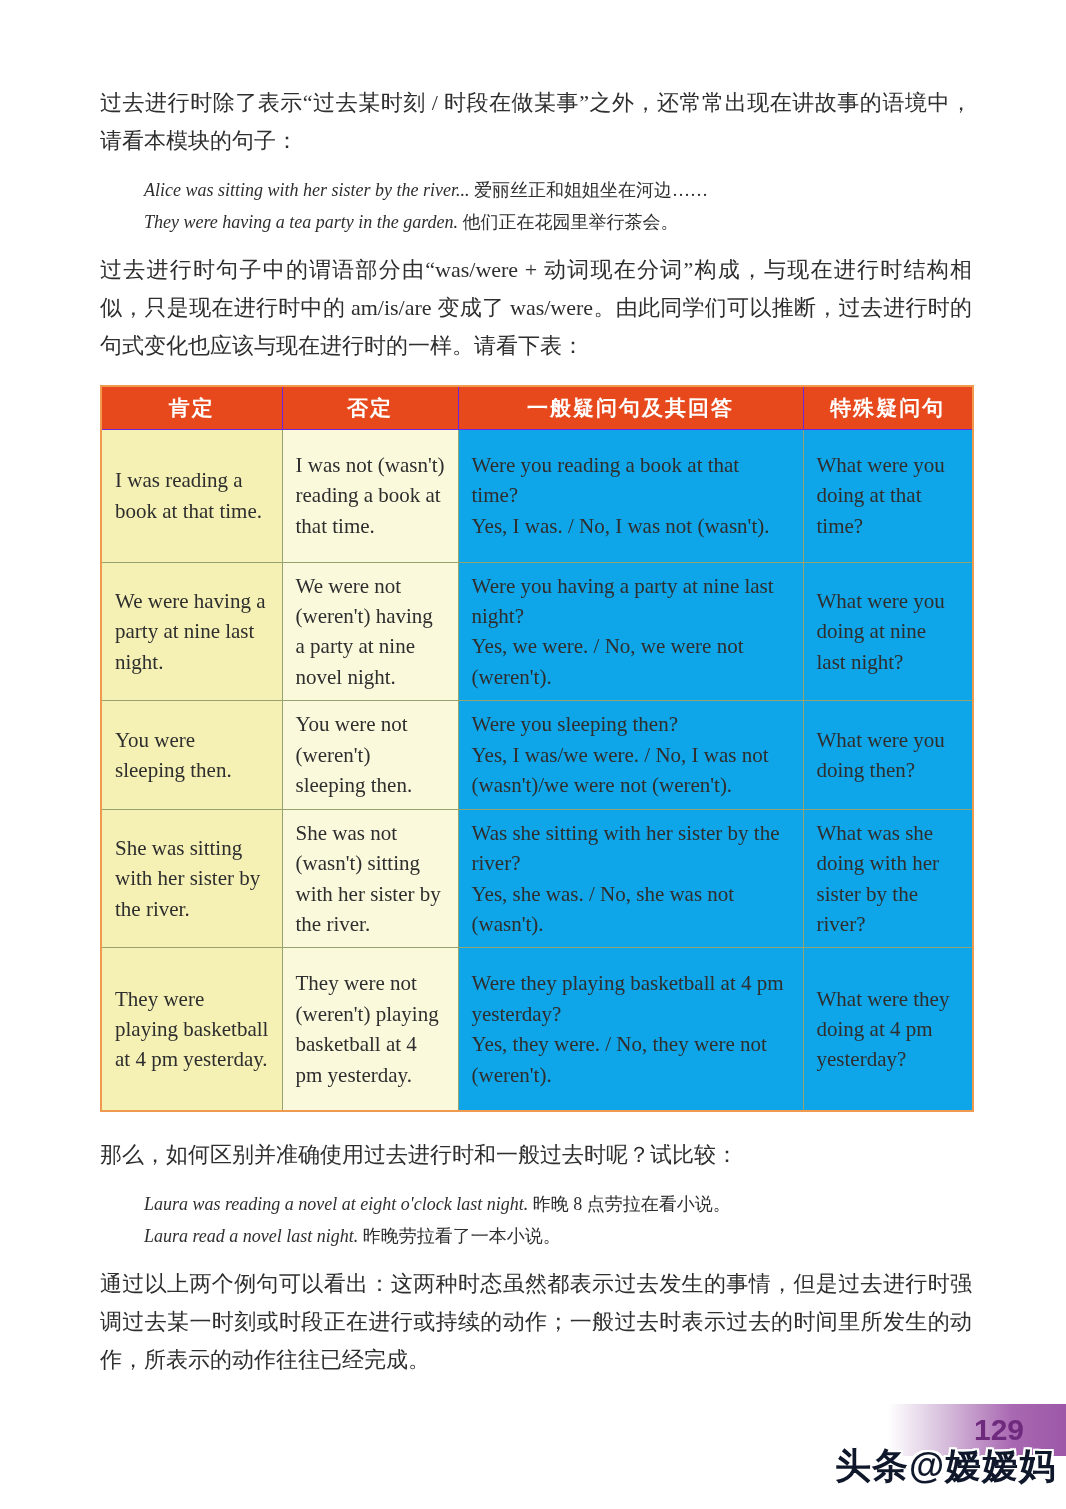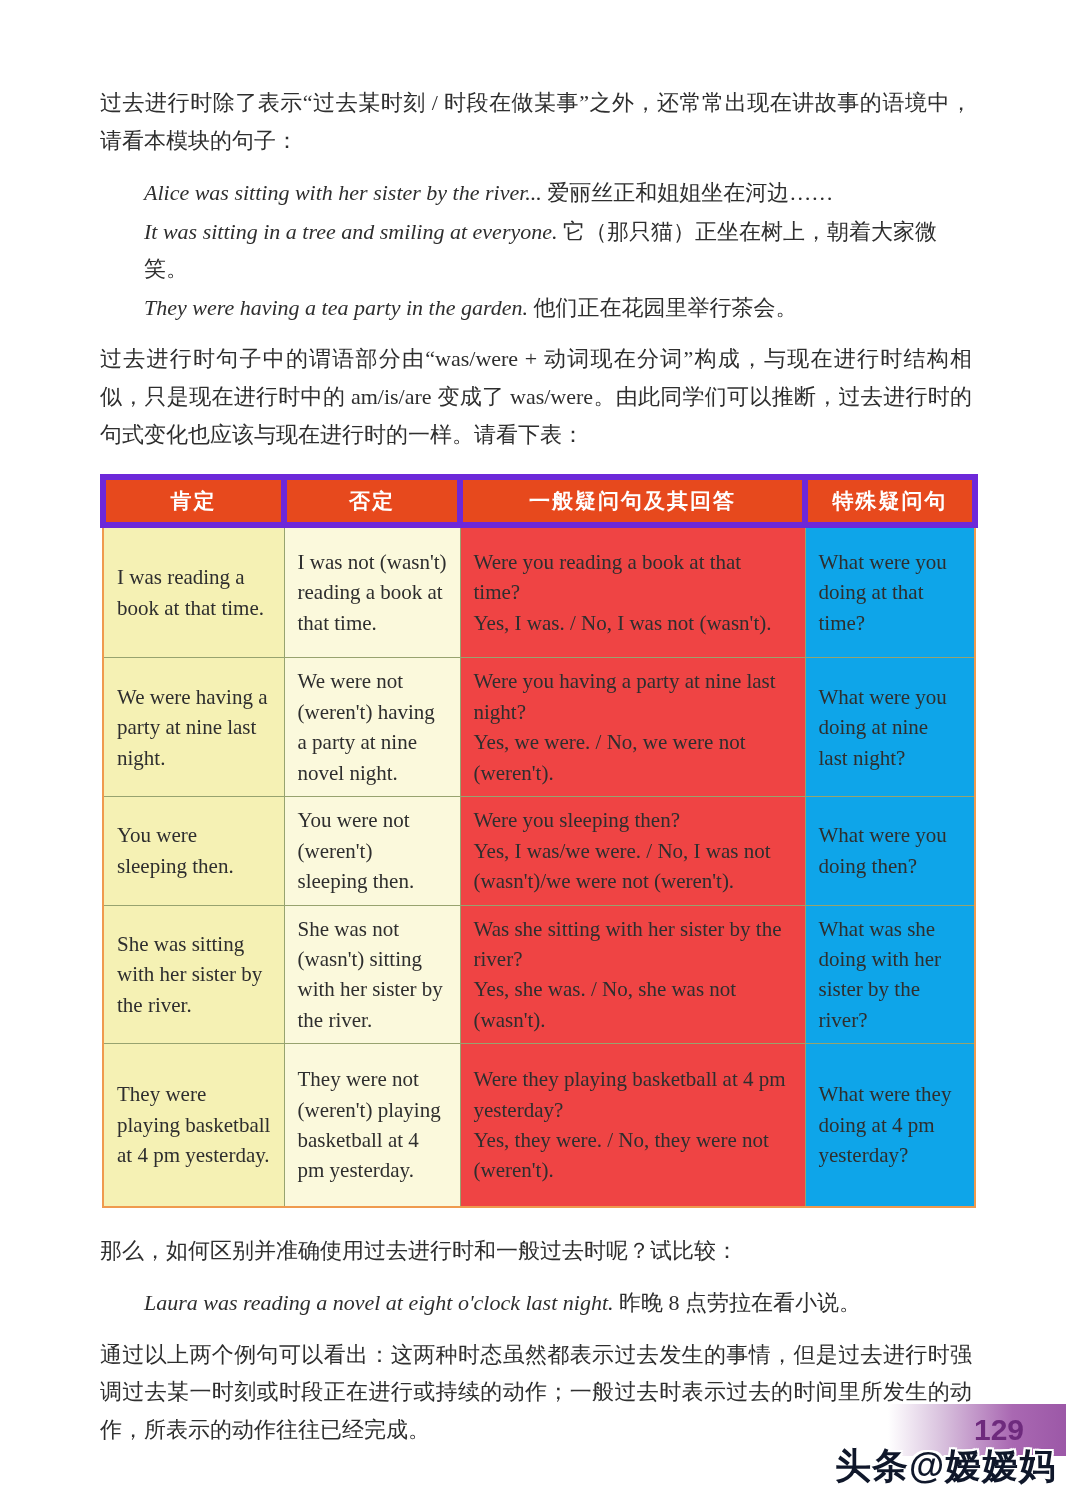--- a/index.html
+++ b/index.html
@@ -13,52 +13,52 @@
   }
   .content{
     position:absolute;left:100px;top:84px;width:872px;
   }
   .para{
     font-size:22px;line-height:1.72;margin:0 0 15px 0;
     text-align:justify;
   }
   .example-block{margin:0 0 14px 0;}
   .example-line{
-    font-size:22px;line-height:1.68;margin:0 0 2px 44px;
+    font-size:18px;line-height:1.68;margin:0 0 2px 44px;
   }
   .example-line .en{font-style:italic;}
   .example-line .zh{font-style:normal;}
   table.grammar{
     border-collapse:collapse;
     width:872px;
     margin:20px 0 24px 0;
     table-layout:fixed;
     border:2px solid #ef9a4e;
   }
   table.grammar th{
     background:#e7491d;
     color:#ffffff;
     font-size:21px;
     font-weight:bold;
     height:40px;
     text-align:center;
-    border:6px solid #6d28d9;
+    border:1px solid #6d28d9;
     font-family:"Liberation Sans","DejaVu Sans",sans-serif;
     letter-spacing:2px;
   }
   table.grammar td{
     font-size:21px;
     line-height:1.45;
     padding:8px 13px;
     vertical-align:middle;
     border:1px solid #97a36f;
   }
   td.c1{background:#f5f1b4;}
   td.c2{background:#fbf9dc;}
-  td.c3{background:#ef4444;}
+  td.c3{background:#0ea5e9;}
   td.c4{background:#0ea5e9;}
   tr.r1{height:133px;}
   tr.r2{height:133px;}
   tr.r3{height:102px;}
   tr.r4{height:132px;}
   tr.r5{height:163px;}
   .qline{margin:0;}
   .page-banner{
     position:absolute;
     right:0;top:1404px;
@@ -88,21 +88,20 @@
 <body>
 
 <div class="page">
   <div class="content">
 
 
     <p class="para">过去进行时除了表示“过去某时刻 / 时段在做某事”之外，还常常出现在讲故事的语境中，请看本模块的句子：</p>
 
     <div class="example-block">
       <p class="example-line"><span class="en">Alice was sitting with her sister by the river...</span> <span class="zh">爱丽丝正和姐姐坐在河边……</span></p>
-      <p class="example-line"><span class="en">It was sitting in a tree and smiling at everyone.</span> <span class="zh">它（那只猫）正坐在树上，朝着大家微笑。</span></p>
       <p class="example-line"><span class="en">They were having a tea party in the garden.</span> <span class="zh">他们正在花园里举行茶会。</span></p>
     </div>
 
     <p class="para">过去进行时句子中的谓语部分由“was/were + 动词现在分词”构成，与现在进行时结构相似，只是现在进行时中的 am/is/are 变成了 was/were。由此同学们可以推断，过去进行时的句式变化也应该与现在进行时的一样。请看下表：</p>
 
     <table class="grammar">
       <colgroup>
         <col style="width:181px">
           <col style="width:176px">
           <col style="width:345px">
@@ -162,20 +161,21 @@
           </td>
           <td class="c4">What were they doing at 4 pm yesterday?</td>
         </tr>
       </tbody>
     </table>
 
     <p class="para">那么，如何区别并准确使用过去进行时和一般过去时呢？试比较：</p>
 
     <div class="example-block">
       <p class="example-line"><span class="en">Laura was reading a novel at eight o'clock last night.</span> <span class="zh">昨晚 8 点劳拉在看小说。</span></p>
+      <p class="example-line"><span class="en">Laura read a novel last night.</span> <span class="zh">昨晚劳拉看了一本小说。</span></p>
     </div>
 
     <p class="para">通过以上两个例句可以看出：这两种时态虽然都表示过去发生的事情，但是过去进行时强调过去某一时刻或时段正在进行或持续的动作；一般过去时表示过去的时间里所发生的动作，所表示的动作往往已经完成。</p>
 
   </div>
 
   <div class="page-banner">
     <span class="page-number">129</span>
   </div>
 

